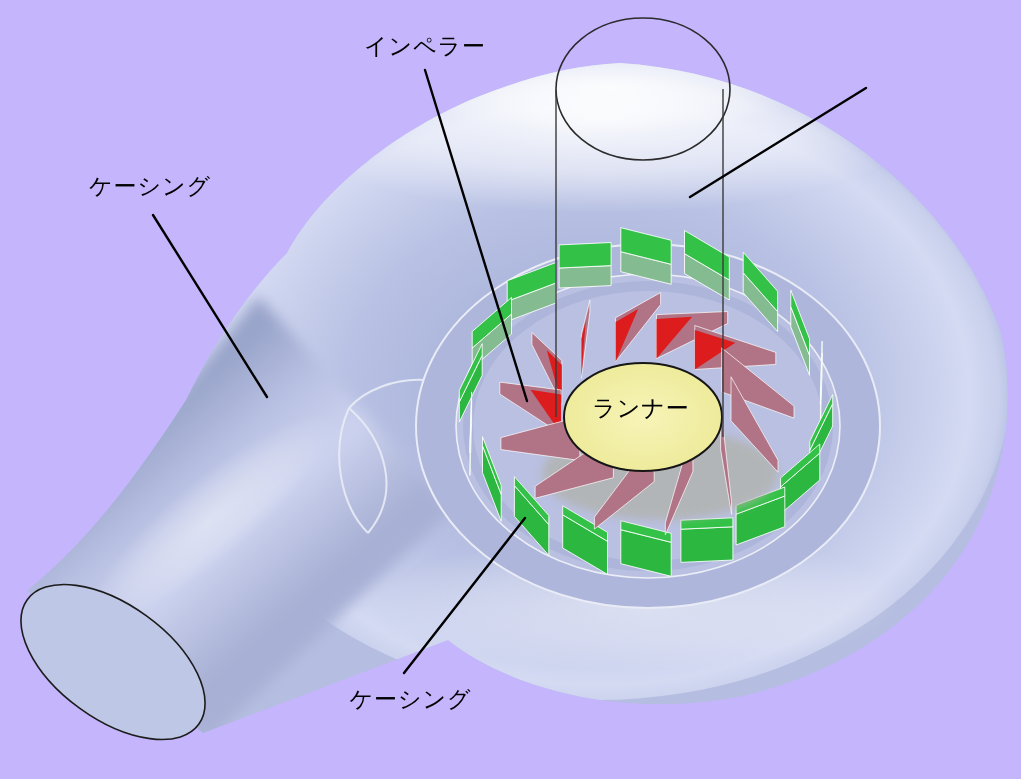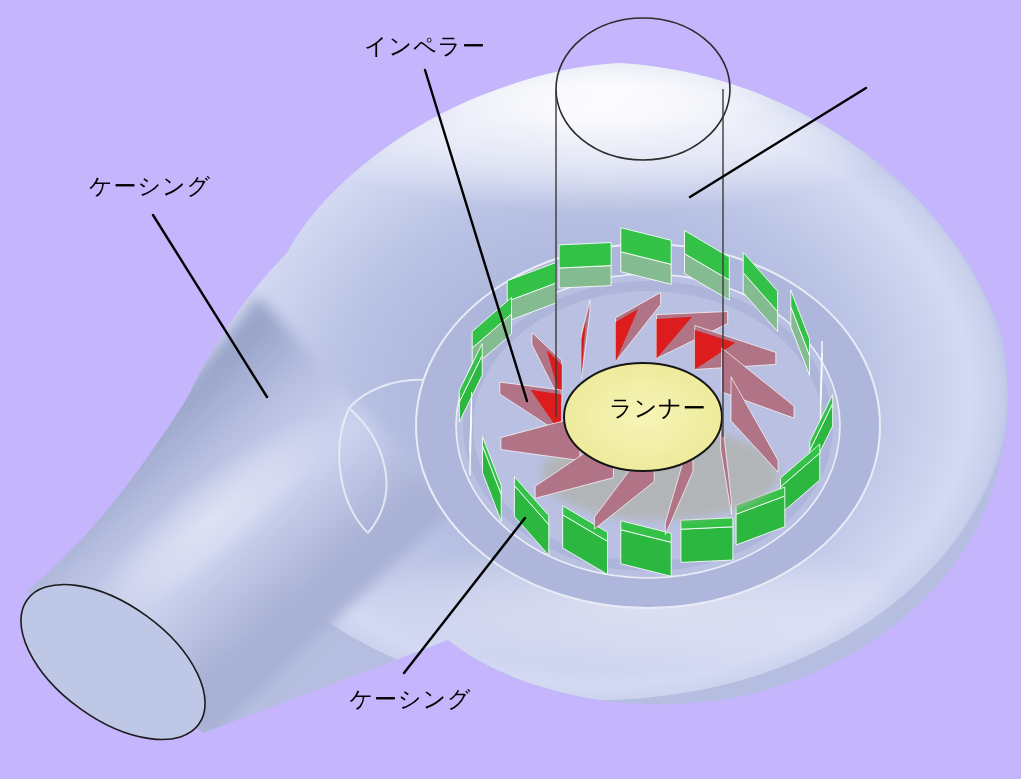--- a/index.html
+++ b/index.html
@@ -247,15 +247,15 @@
     <g stroke-width="2.4" stroke-linecap="round">
       <line x1="425" y1="70" x2="527" y2="401" stroke="#000000"></line>
       <line x1="866" y1="88" x2="690" y2="197" stroke="#000000"></line>
       <line x1="153" y1="215" x2="267" y2="397" stroke="#000000"></line>
       <line x1="404" y1="673" x2="525" y2="518" stroke="#000000"></line>
     </g>
   </svg>
 
   <div class="jlabel" style="left:360px;top:31px;width:130px;">インペラー</div>
   <div class="jlabel" style="left:80px;top:171px;width:140px;">ケーシング</div>
-  <div class="jlabel" style="left:567px;top:393px;width:148px;padding-left:17px;">ランナー</div>
+  <div class="jlabel" style="left:567px;top:393px;width:148px;">ランナー</div>
   <div class="jlabel" style="left:328px;top:684px;width:165px;">ケーシング</div>
 </div>
 
 </body></html>

